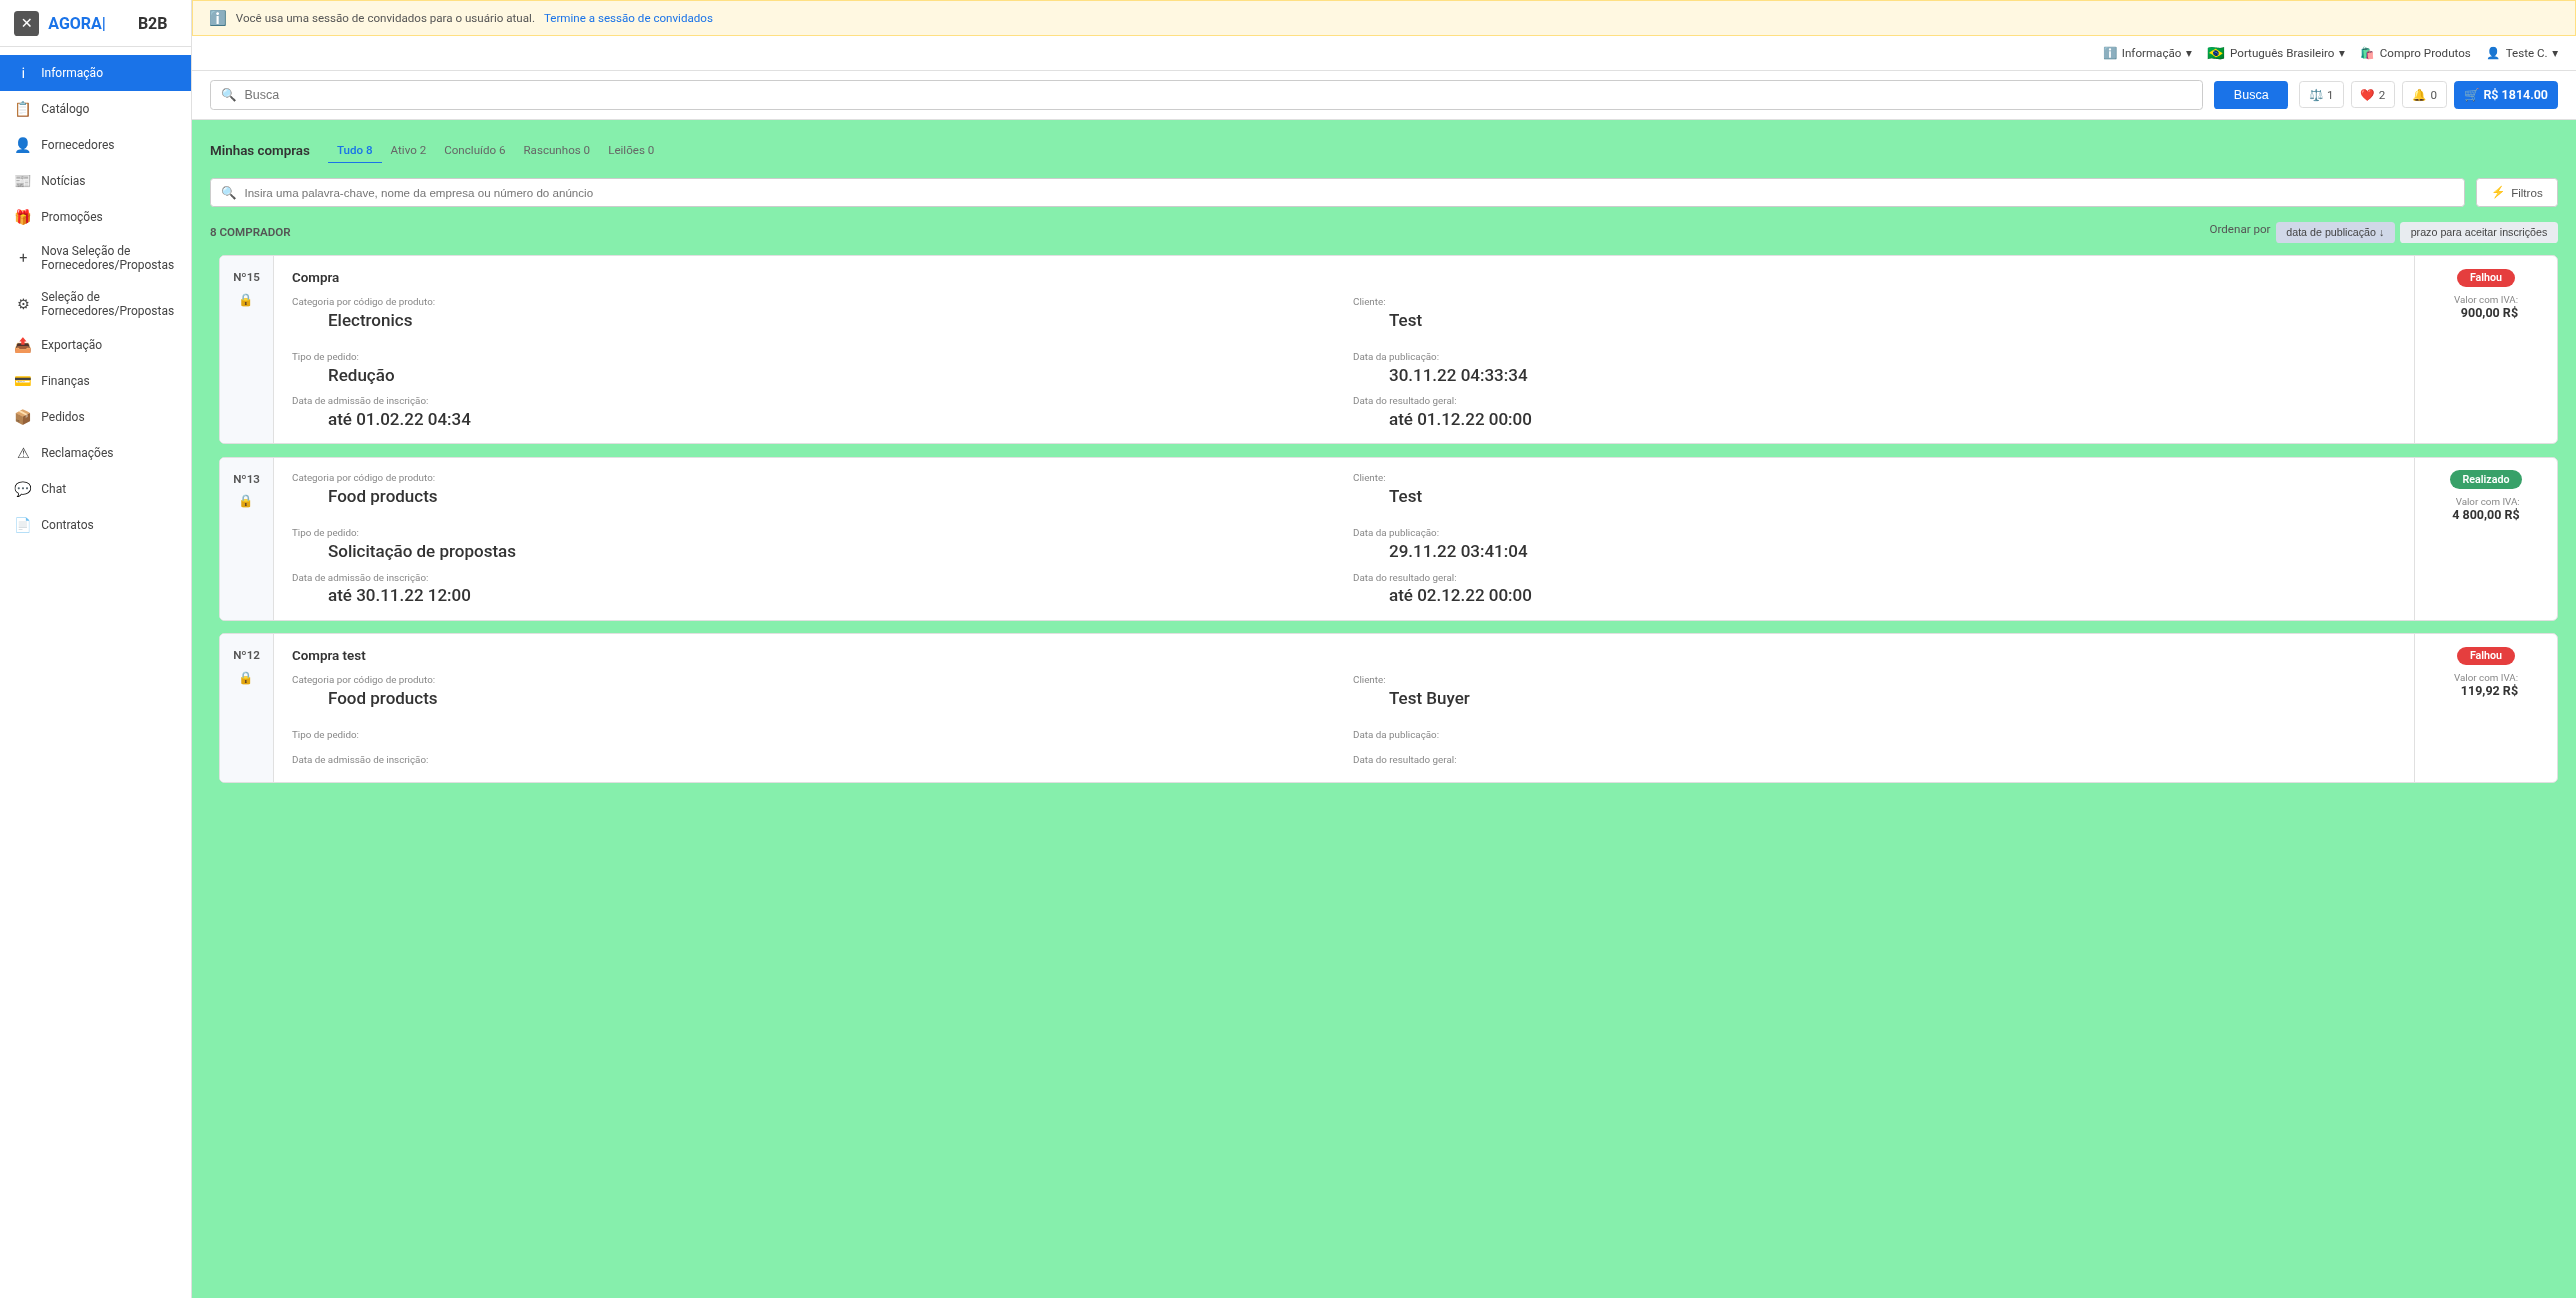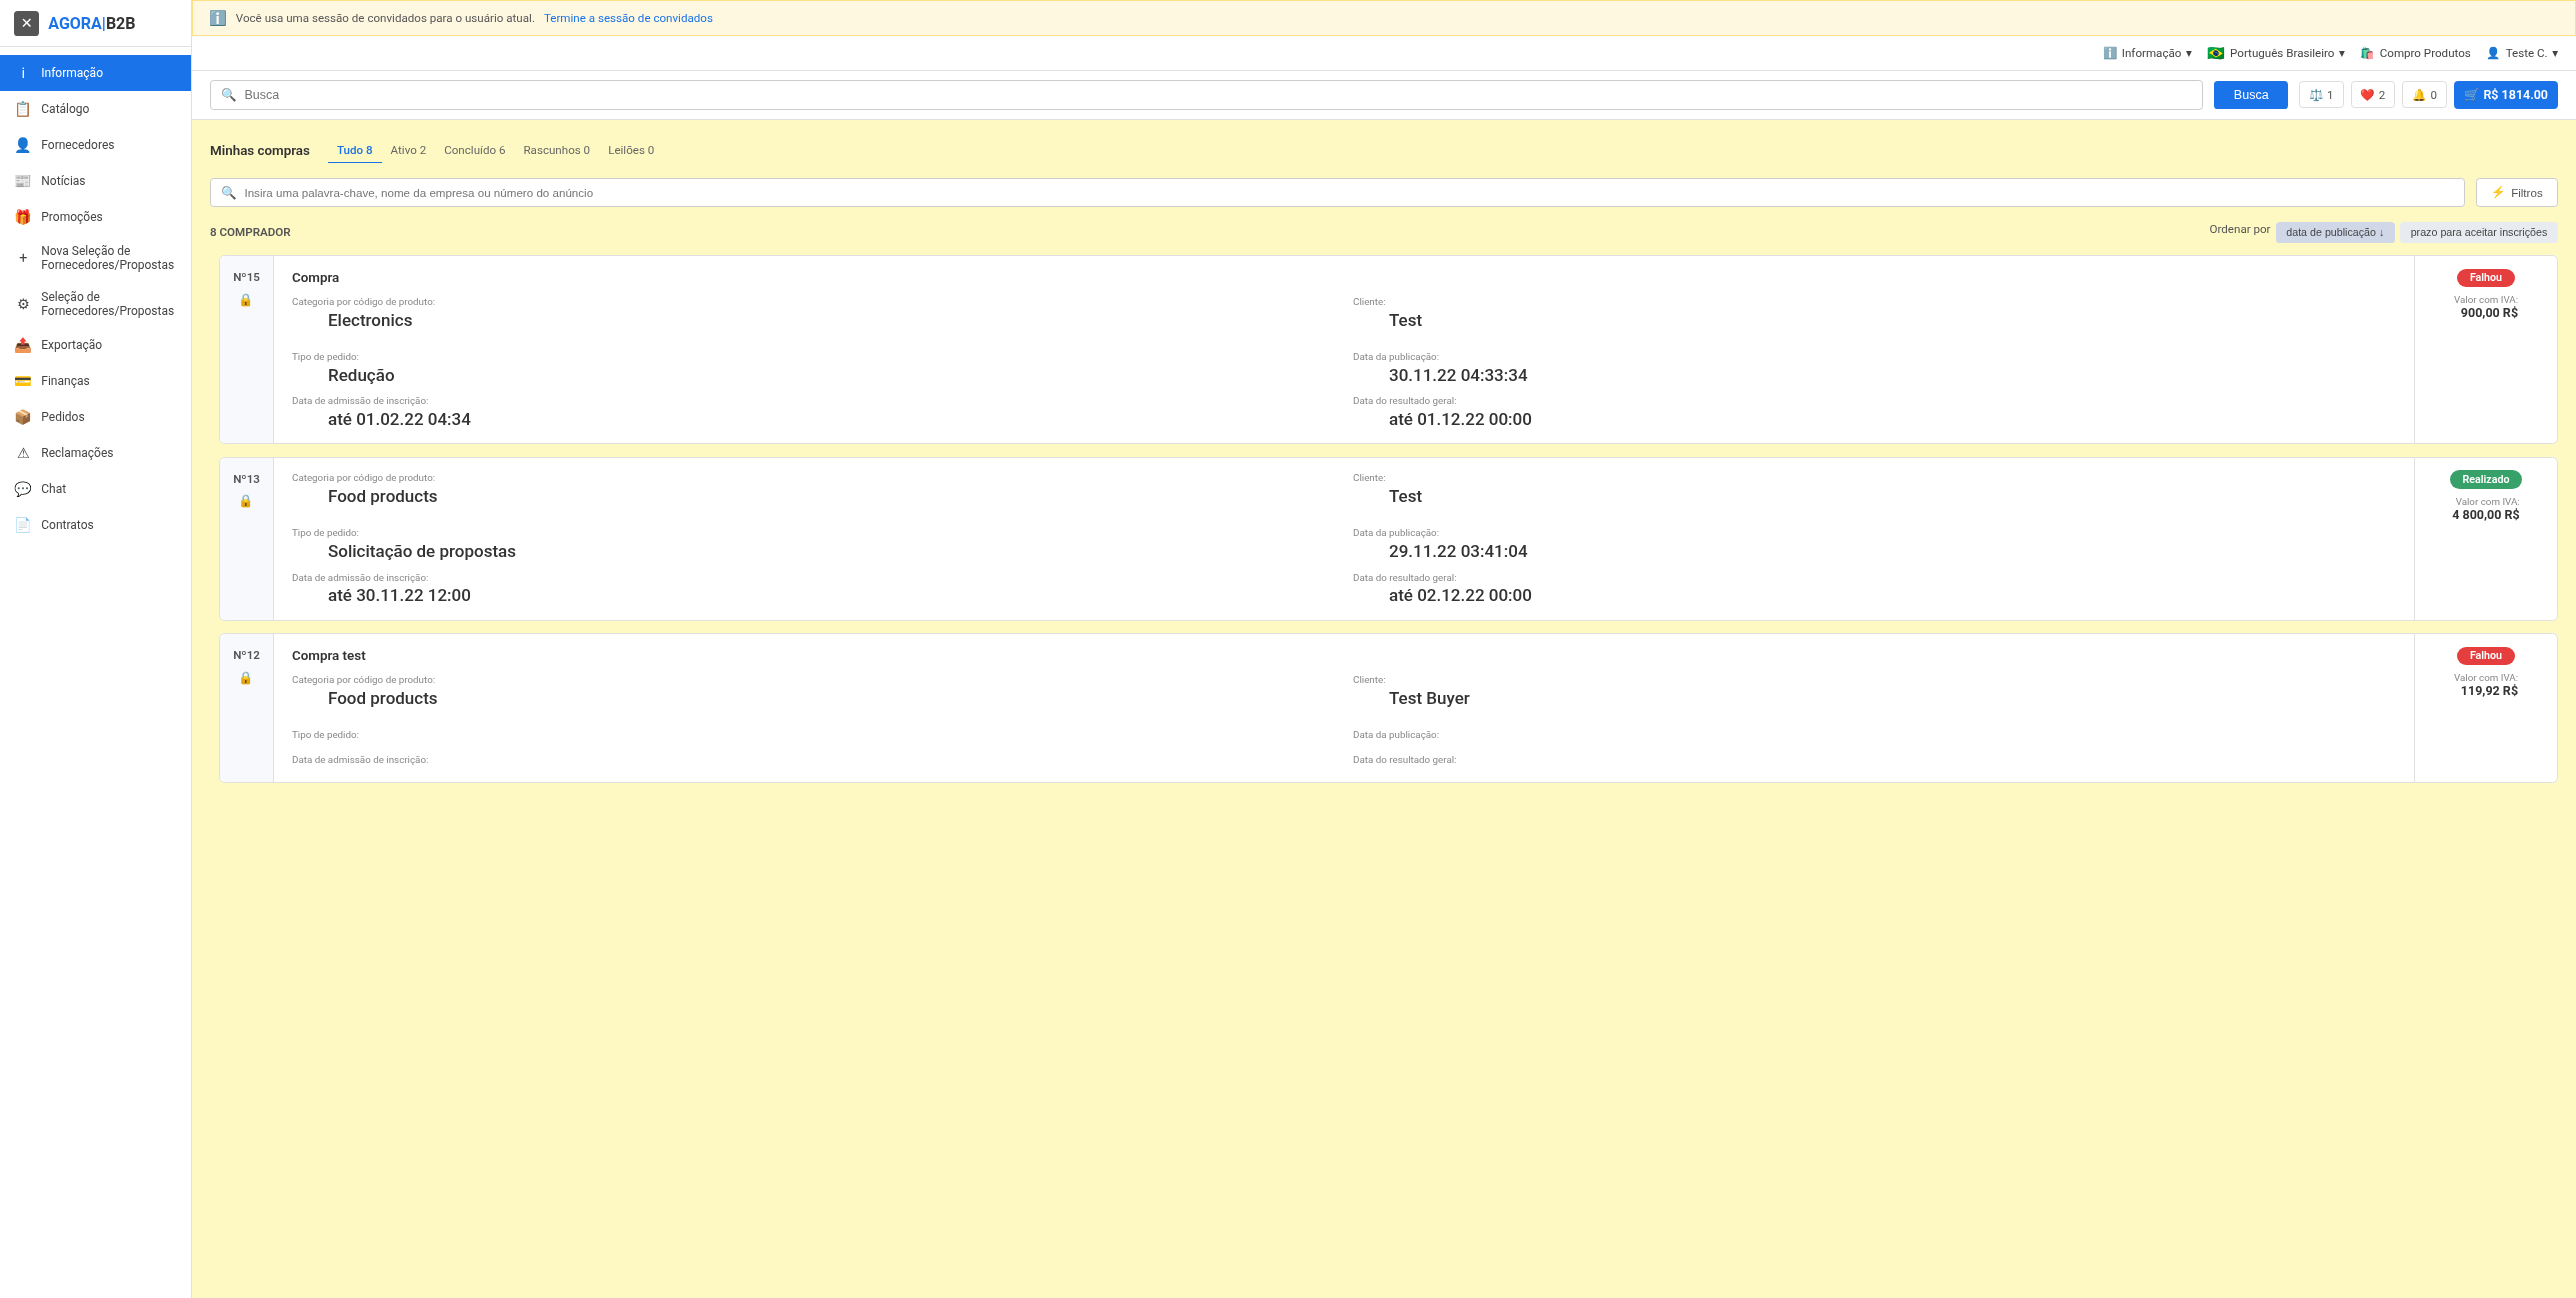--- a/index.html
+++ b/index.html
@@ -31,21 +31,21 @@
       height: 25px;
       border-radius: 3.6px;
       cursor: pointer;
       font-size: 14.3px;
       display: flex;
       align-items: center;
       justify-content: center;
       margin-right: 9px;
     }
     .logo-text { font-size: 16px; font-weight: bold; color: #1a73e8; letter-spacing: 0; }
-    .logo-text span { color: #333; }
+    .logo-text span { color: #333; padding-left: 32px; }
 
     .sidebar-nav { flex: 1; padding: 7.2px 0; }
     .sidebar-item {
       display: flex;
       align-items: center;
       padding: 9px 14.3px;
       cursor: pointer;
       color: #444;
       font-size: 12px;
       border-radius: 0;
@@ -152,21 +152,21 @@
       border-color: #1a73e8;
       font-weight: 600;
       font-size: 12.5px;
     }
 
     
     .content-area {
       flex: 1;
       overflow-y: auto;
       padding: 18px;
-      background: #fef9c3;
+      background: #86efac;
     }
 
     
     .tabs-row {
       display: flex;
       align-items: center;
       gap: 0;
       margin-bottom: 14.3px;
     }
     .tabs-title {

